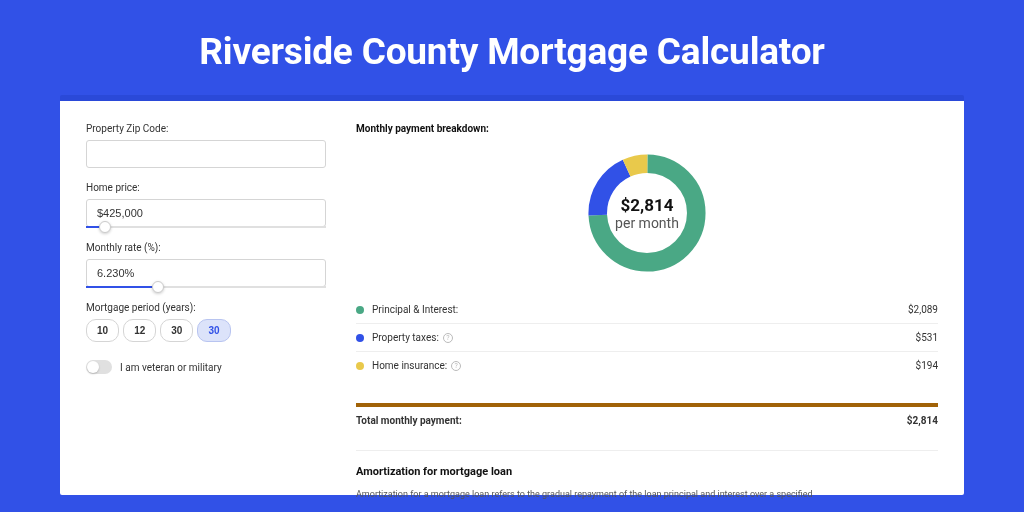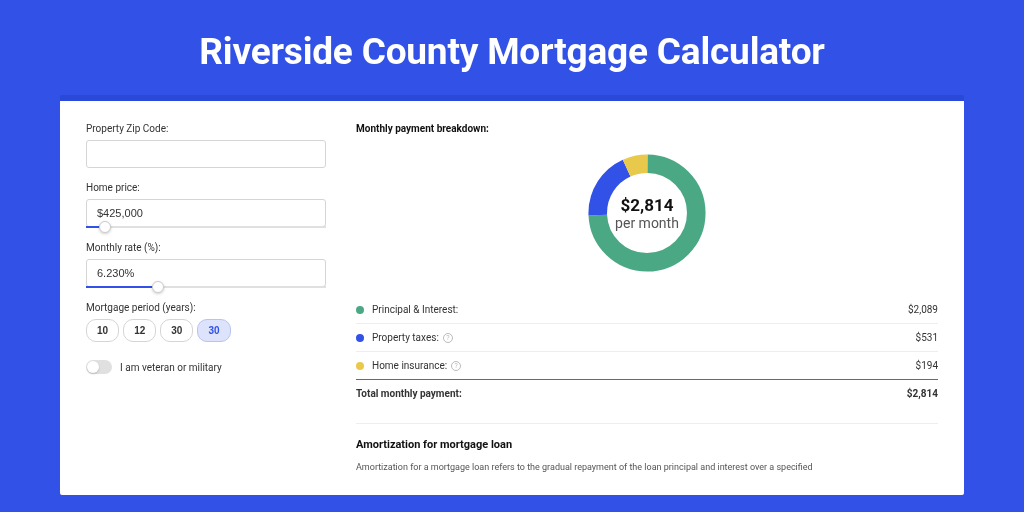--- a/index.html
+++ b/index.html
@@ -142,21 +142,21 @@
     width: 8px; height: 8px;
     border-radius: 50%;
     margin-right: 8px;
     flex-shrink: 0;
   }
   .dot.green { background: #4aa885; }
   .dot.blue { background: #3151e7; }
   .dot.yellow { background: #e9c94b; }
   .legend-label { flex: 1; display: flex; align-items: center; gap: 4px; }
   .legend-val { font-weight: 400; color: #333; }
-  .legend-row.total { font-weight: 700; border-top: 1px solid #a16207; }
+  .legend-row.total { font-weight: 700; border-top: 4px solid #a16207; margin-top: 24px; }
   .legend-row.total .legend-val { font-weight: 700; }
   .info-icon {
     width: 10px; height: 10px;
     border: 1px solid #bbb;
     border-radius: 50%;
     font-size: 7px;
     color: #bbb;
     display: inline-flex;
     align-items: center;
     justify-content: center;

